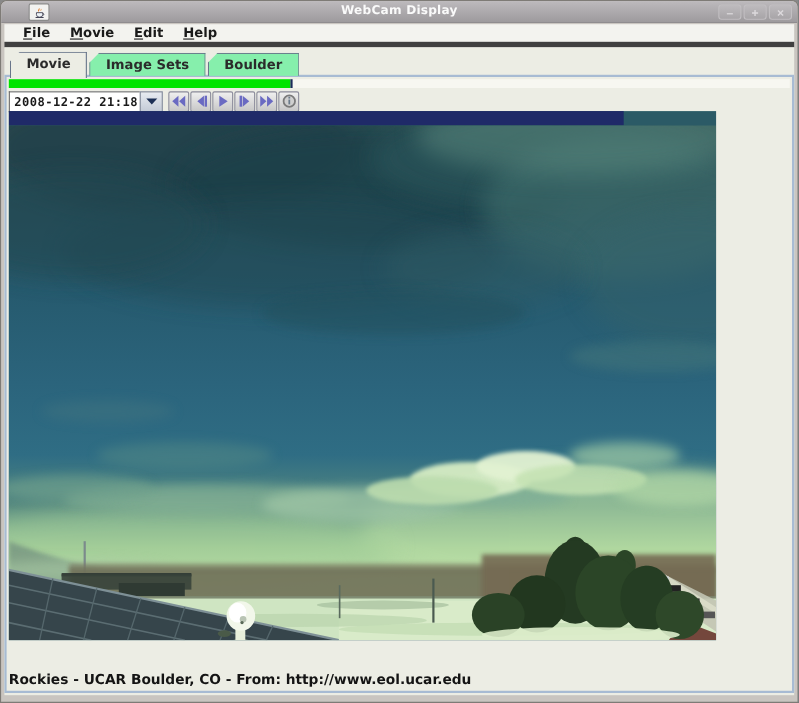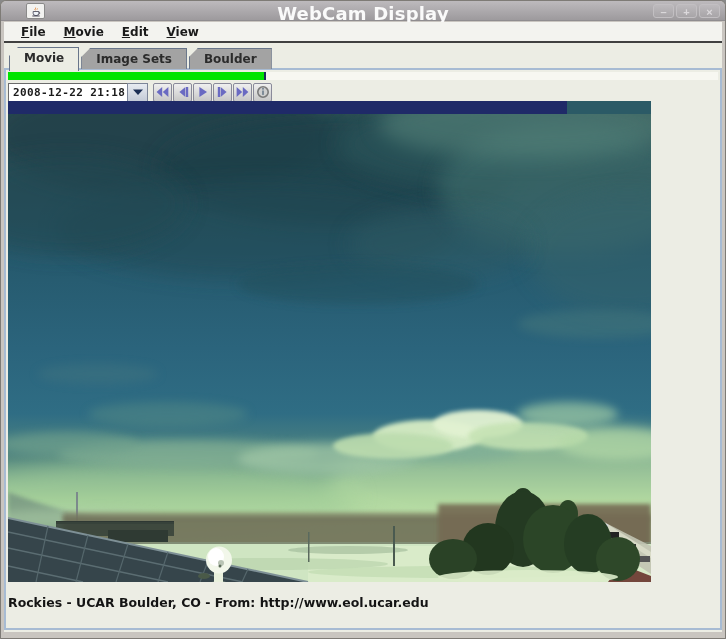--- a/index.html
+++ b/index.html
@@ -15,45 +15,45 @@
     background:linear-gradient(#bdbabd,#9d9a9d);
     border-bottom:1px solid #8f8c8f;border-radius:5px 5px 0 0;
   }
   .title-icon-btn{
     position:absolute;left:25px;top:2px;width:19px;height:16px;
     background:#f2f2f0;border:1px solid #8a8a8a;border-radius:2px;
     display:flex;align-items:center;justify-content:center;padding:0;
   }
   .title-text{
     position:absolute;left:0;right:0;top:2px;text-align:center;
-    font-size:18px;font-weight:bold;color:#fafafa;letter-spacing:.2px;
+    font-size:11px;font-weight:bold;color:#fafafa;letter-spacing:.2px;
   }
   .win-btns{position:absolute;right:5px;top:3px;display:flex;gap:2px;}
   .win-btn{
     width:21px;height:14px;border:1px solid #c2bfc2;border-radius:3px;
     background:linear-gradient(#bdbabd,#a8a5a8);
     color:#dcd9dc;font-size:11px;font-weight:bold;line-height:12px;text-align:center;
   }
   
   .menubar{
     position:absolute;left:3px;top:21px;right:3px;height:21px;
-    background:#f3f3ef;border-bottom:2px solid #404040;
+    background:#f3f3ef;border-bottom:5px solid #404040;
     display:flex;align-items:center;padding-left:8px;
   }
   .menu-item{
     display:inline-block;padding:2px 9px;font-size:12px;font-weight:bold;color:#1a1a1a;
   }
   .menu-item::first-letter{text-decoration:underline;}
   
   .main{position:absolute;left:3px;right:3px;top:42px;bottom:6px;background:#ecede4;text-align:right;}
   .tabbar{position:absolute;top:4px;left:5px;display:flex;gap:2px;z-index:2;}
   .tab{
     font-size:12px;font-weight:bold;color:#2b2b2b;
     padding:0 14px;height:21px;line-height:21px;
-    background:#a3a3a3;border:1px solid #68758a;border-bottom:none;
+    background:#86efac;border:1px solid #68758a;border-bottom:none;
     clip-path:polygon(9px 0,100% 0,100% 100%,0 100%,0 9px);
     margin-top:1px;
   }
   .tab.selected{background:#ecede4;height:24px;margin-top:0;}
   
   .content{
     position:absolute;left:0;right:0;top:25px;bottom:2px;
     border:2px solid #a7bbd3;background:#ecede4;
   }
   .progress-track{
@@ -83,21 +83,21 @@
     position:absolute;left:2px;top:31px;width:643px;height:481px;background:#2b5a66;overflow:hidden;
   }
   .img-bar{
     position:absolute;left:0;top:0;width:559px;height:13px;background:#1f2a68;
     color:#b7cbdd;font-family:"Liberation Sans",sans-serif;font-size:10.5px;line-height:13px;
     white-space:pre;overflow:hidden;padding-left:1px;
   }
   .scene{position:absolute;left:0;top:13px;}
   
   .status-label{
-    position:absolute;left:2px;bottom:18px;font-size:12.5px;font-weight:bold;color:#141414;
+    position:absolute;left:2px;bottom:3px;font-size:12.5px;font-weight:bold;color:#141414;
   }
 </style>
 </head>
 <body>
 
 <div class="window">
 
   <div class="titlebar">
     <button class="title-icon-btn">
       <svg width="14" height="13" viewBox="0 0 16 16">
@@ -113,21 +113,21 @@
       <button class="win-btn">–</button>
       <button class="win-btn">+</button>
       <button class="win-btn">×</button>
     </div>
   </div>
 
   <div class="menubar">
     <span class="menu-item">File</span>
     <span class="menu-item">Movie</span>
     <span class="menu-item">Edit</span>
-    <span class="menu-item">View</span>
+    <span class="menu-item">Help</span>
   </div>
 
   <div class="main">
 
     <div class="tabbar">
       <span class="tab selected">Movie</span>
       <span class="tab">Image Sets</span>
       <span class="tab">Boulder</span>
     </div>
 

